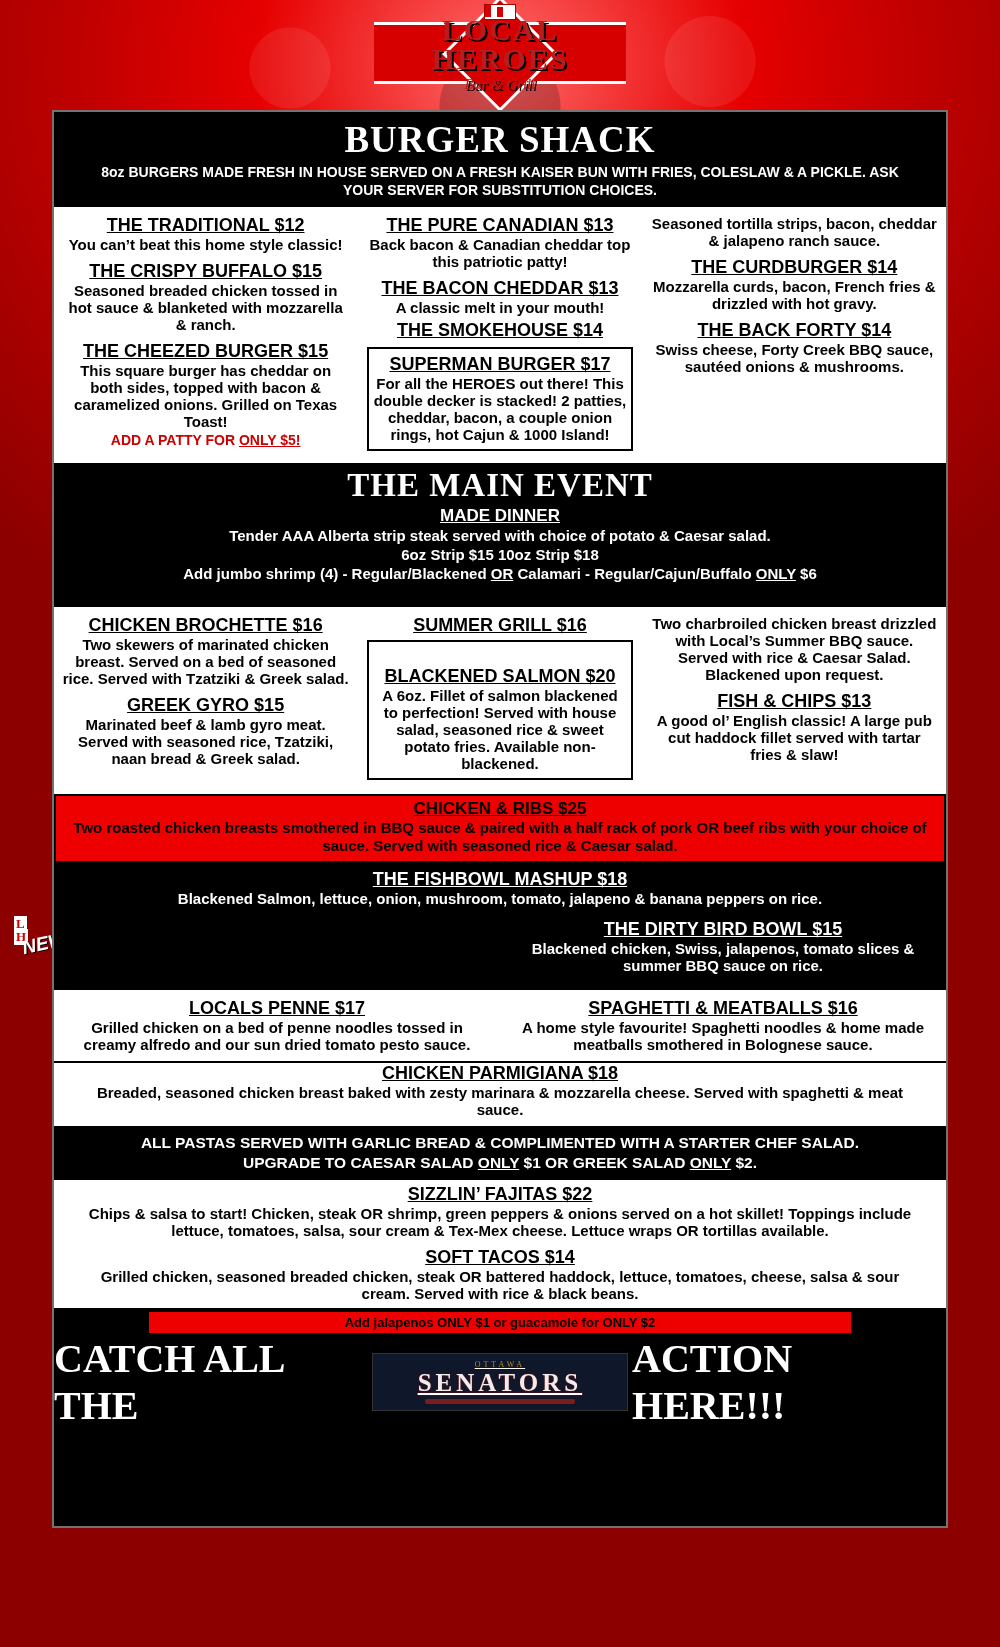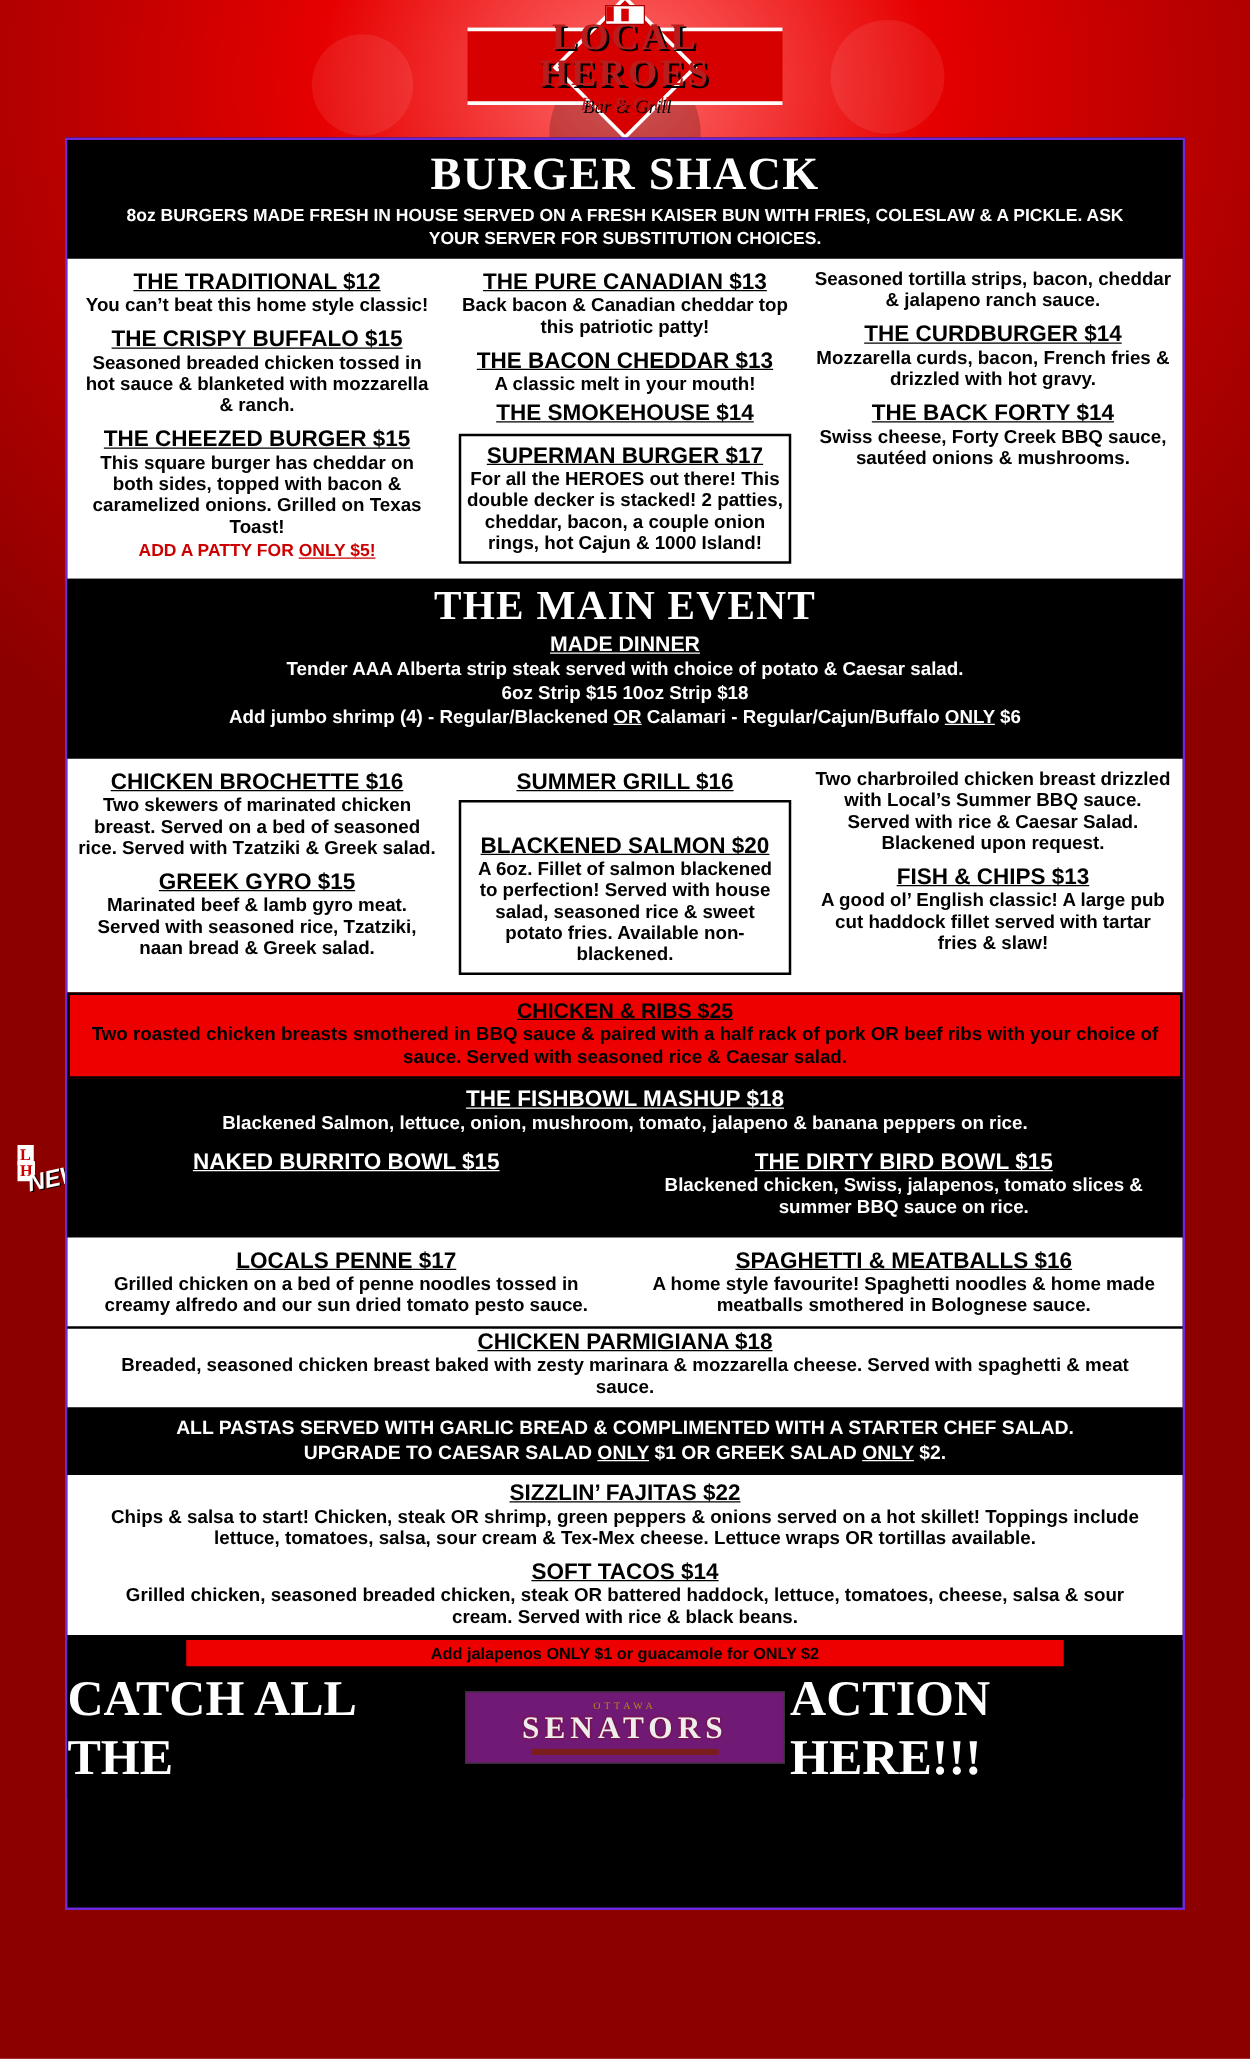--- a/index.html
+++ b/index.html
@@ -48,21 +48,21 @@
   .logo .l1{font-size:30px;font-weight:bold;letter-spacing:2px;line-height:28px;font-family:"Liberation Serif",serif;}
   .logo .l2{font-size:30px;font-weight:bold;letter-spacing:2px;line-height:30px;font-family:"Liberation Serif",serif;}
   .logo .l3{font-size:15px;font-style:italic;margin-top:2px;font-family:"Liberation Serif",serif;}
   .flag{position:absolute;left:50%;top:0;transform:translateX(-50%);width:30px;height:14px;background:#fff;border:1px solid #aa0000;}
   .flag:after{content:"";position:absolute;left:12px;top:2px;width:6px;height:10px;background:#d60000;}
   .flag:before{content:"";position:absolute;left:0;top:0;width:6px;height:12px;background:#d60000;}
 
   
   .sheet{
     position:absolute;left:52px;top:110px;width:896px;height:1418px;
-    background:#000;border:2px solid #6d28d9;
+    background:#000;border:2px solid #737373;
     box-sizing:border-box;
   }
 
   .blk{background:#000;color:#fff;}
   .wht{background:#fff;color:#000;}
 
   .hdr-title{
     text-align:center;font-family:"Liberation Serif",serif;font-weight:bold;
     letter-spacing:1px;
   }
@@ -129,22 +129,22 @@
   }
 
   .catch{
     display:flex;align-items:center;justify-content:center;gap:0px;
     padding:2px 0 4px;
   }
   .catch .txt{
     font-family:"Liberation Serif",serif;font-weight:bold;font-size:40px;color:#fff;letter-spacing:0px;
   }
   .sens{
-    width:262px;height:56px;background:#701a75;border:1px solid #333;
-    display:flex;flex-direction:column;align-items:center;justify-content:center;margin:0 4px;
+    width:262px;height:56px;background:#0f172a;border:1px solid #333;
+    display:flex;flex-direction:column;align-items:center;justify-content:center;margin:0 4px;text-decoration:underline;
   }
   .sens .ot{color:#b08a1e;font-size:8px;letter-spacing:3px;font-family:"Liberation Serif",serif;}
   .sens .sn{color:#ededed;font-size:25px;font-weight:bold;letter-spacing:4px;font-family:"Liberation Serif",serif;
     text-shadow:0 0 2px #8a0000;}
   .sens .bar2{width:150px;height:5px;background:#7a1d1d;margin-top:2px;border-radius:2px;}
 </style>
 </head>
 <body>
 
 <div class="page">
@@ -246,21 +246,20 @@
       <div class="d">Two roasted chicken breasts smothered in BBQ sauce &amp; paired with a half rack of pork OR beef ribs with your choice of sauce. Served with seasoned rice &amp; Caesar salad.</div>
     </div>
 
     <div class="blk" style="padding:6px 0 8px;">
       <div class="item-t" style="margin-top:0;">THE FISHBOWL MASHUP $18</div>
       <div class="item-d">Blackened Salmon, lettuce, onion, mushroom, tomato, jalapeno &amp; banana peppers on rice.</div>
     </div>
 
     <div class="blk bowl-cols" style="padding-bottom:8px;">
       <div class="bc">
-        <div class="item-t" style="margin-top:0;">NAKED BURRITO BOWL $15</div>
       </div>
       <div class="bc">
         <div class="item-t" style="margin-top:0;">THE DIRTY BIRD BOWL $15</div>
         <div class="item-d">Blackened chicken, Swiss, jalapenos, tomato slices &amp; summer BBQ sauce on rice.</div>
       </div>
     </div>
 
     <div class="wht bowl-cols" style="padding-top:4px;">
       <div class="bc">
         <div class="item-t" style="margin-top:0;">LOCALS PENNE $17</div>

